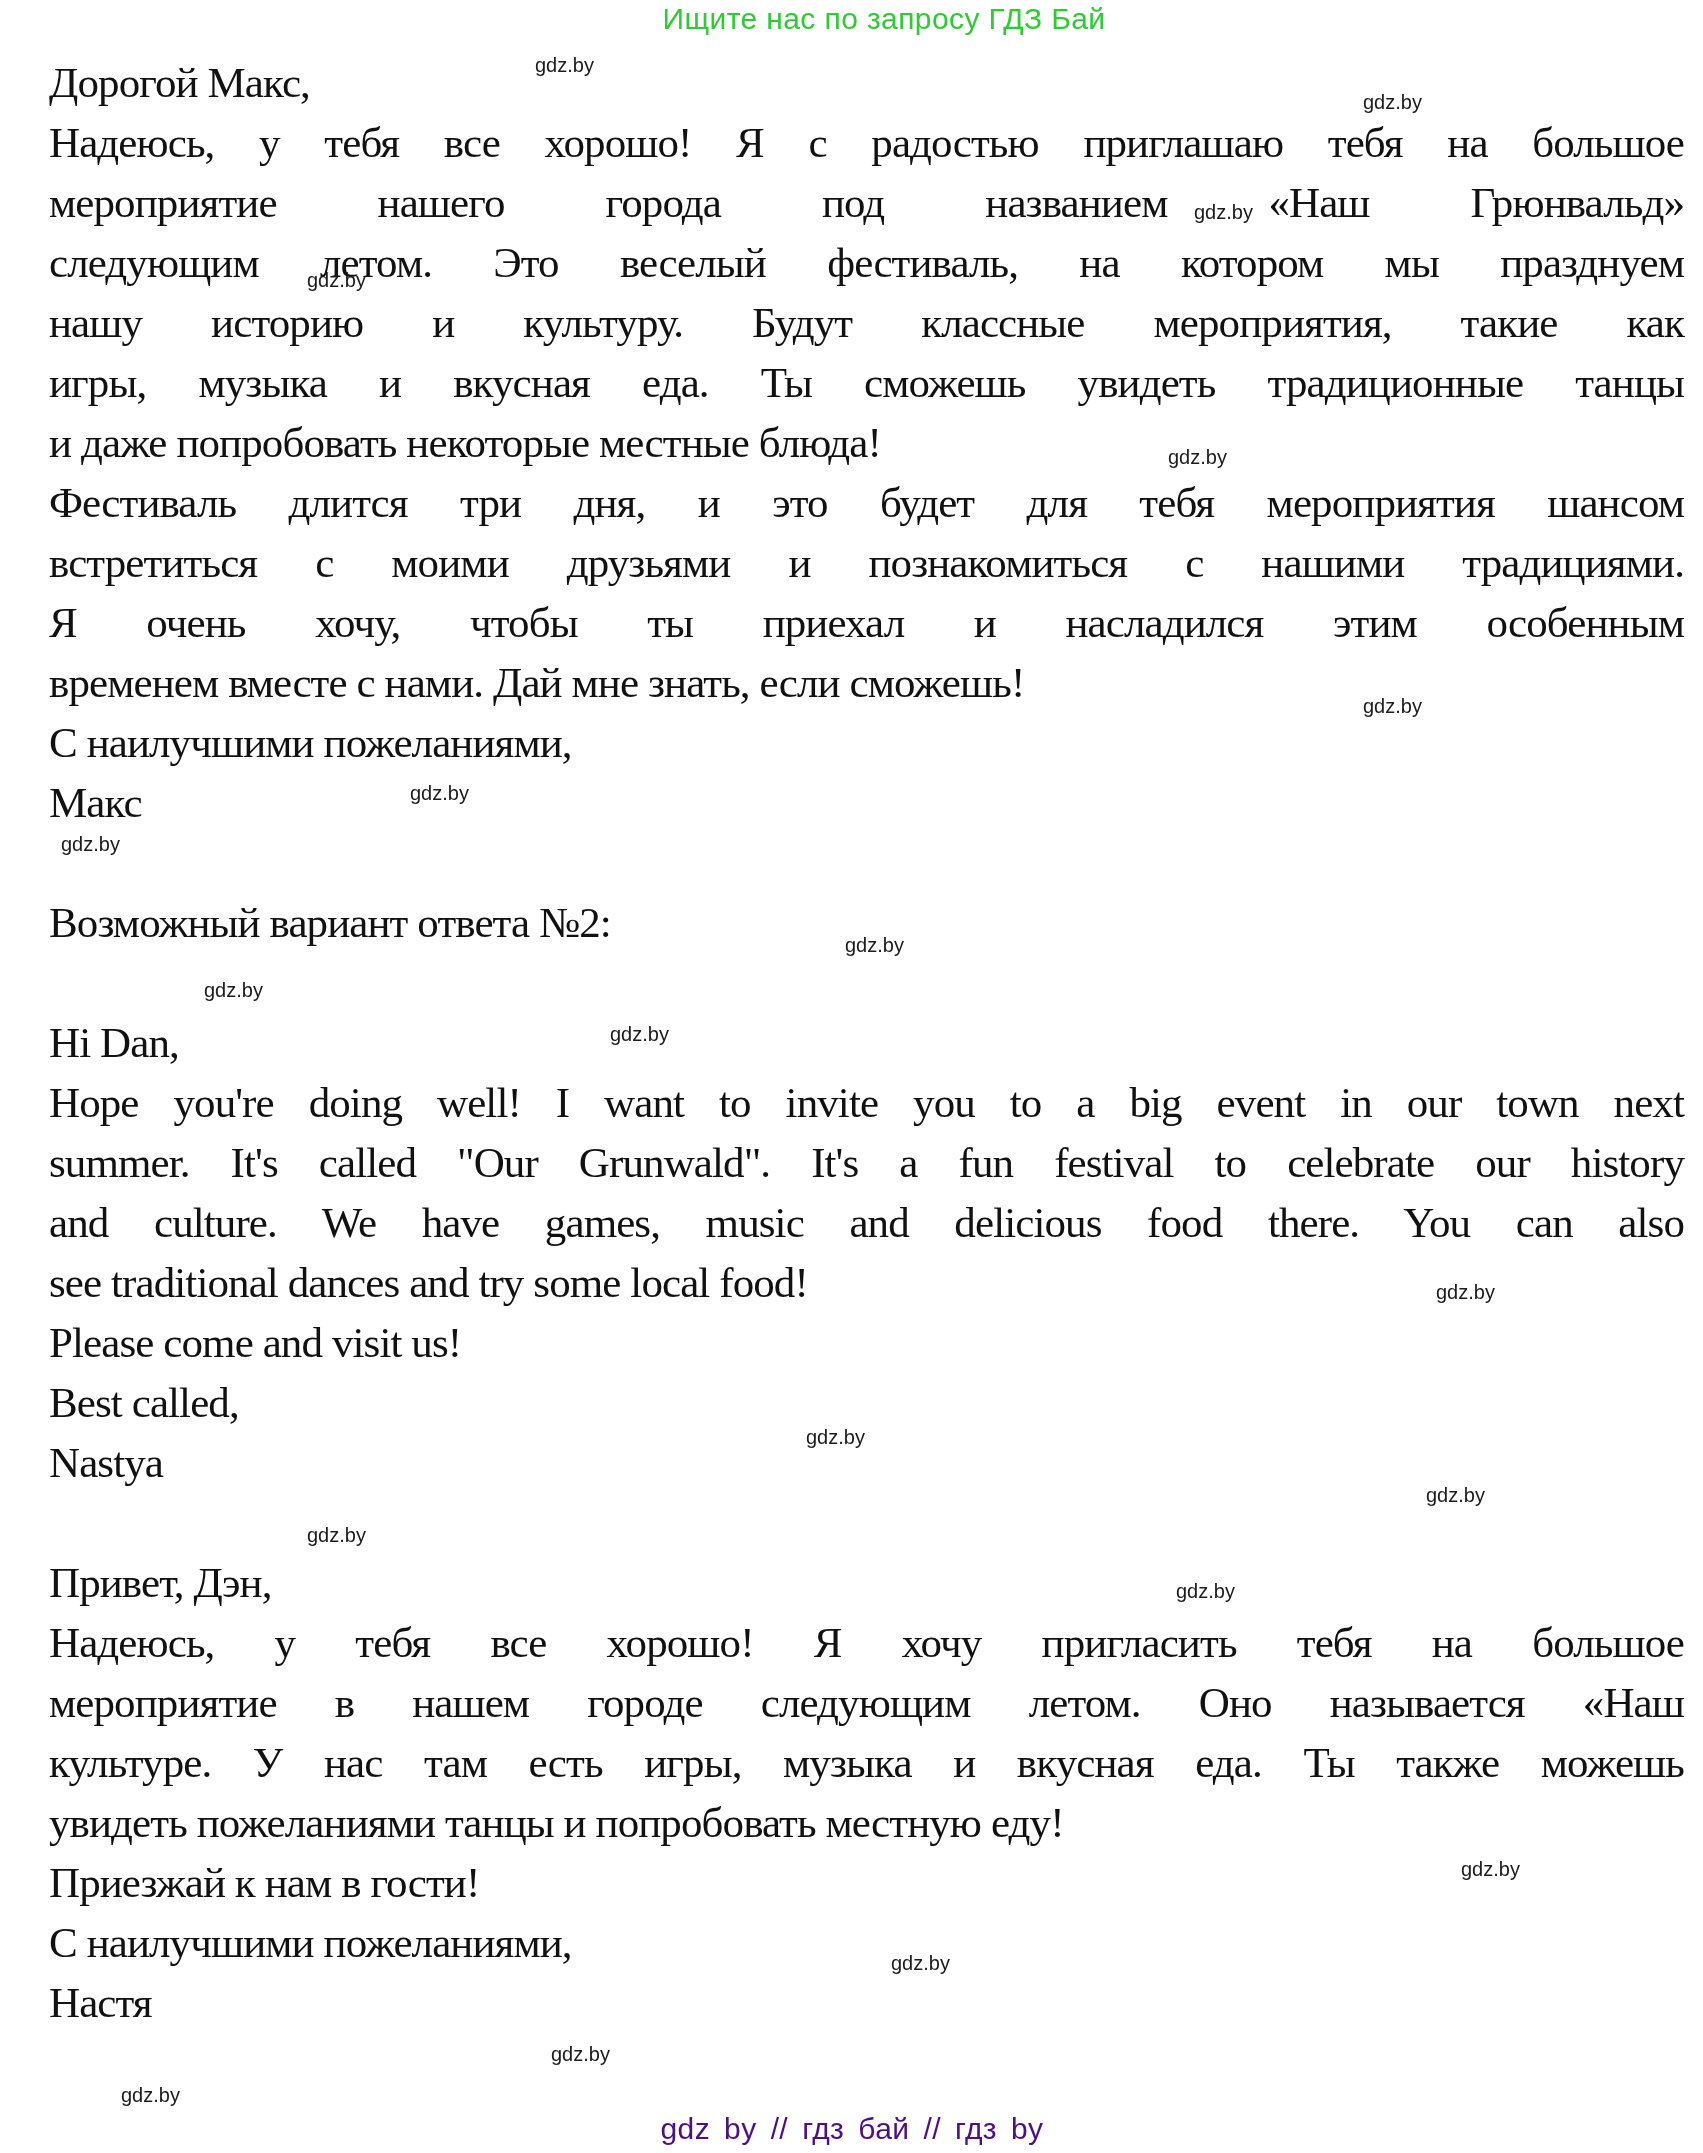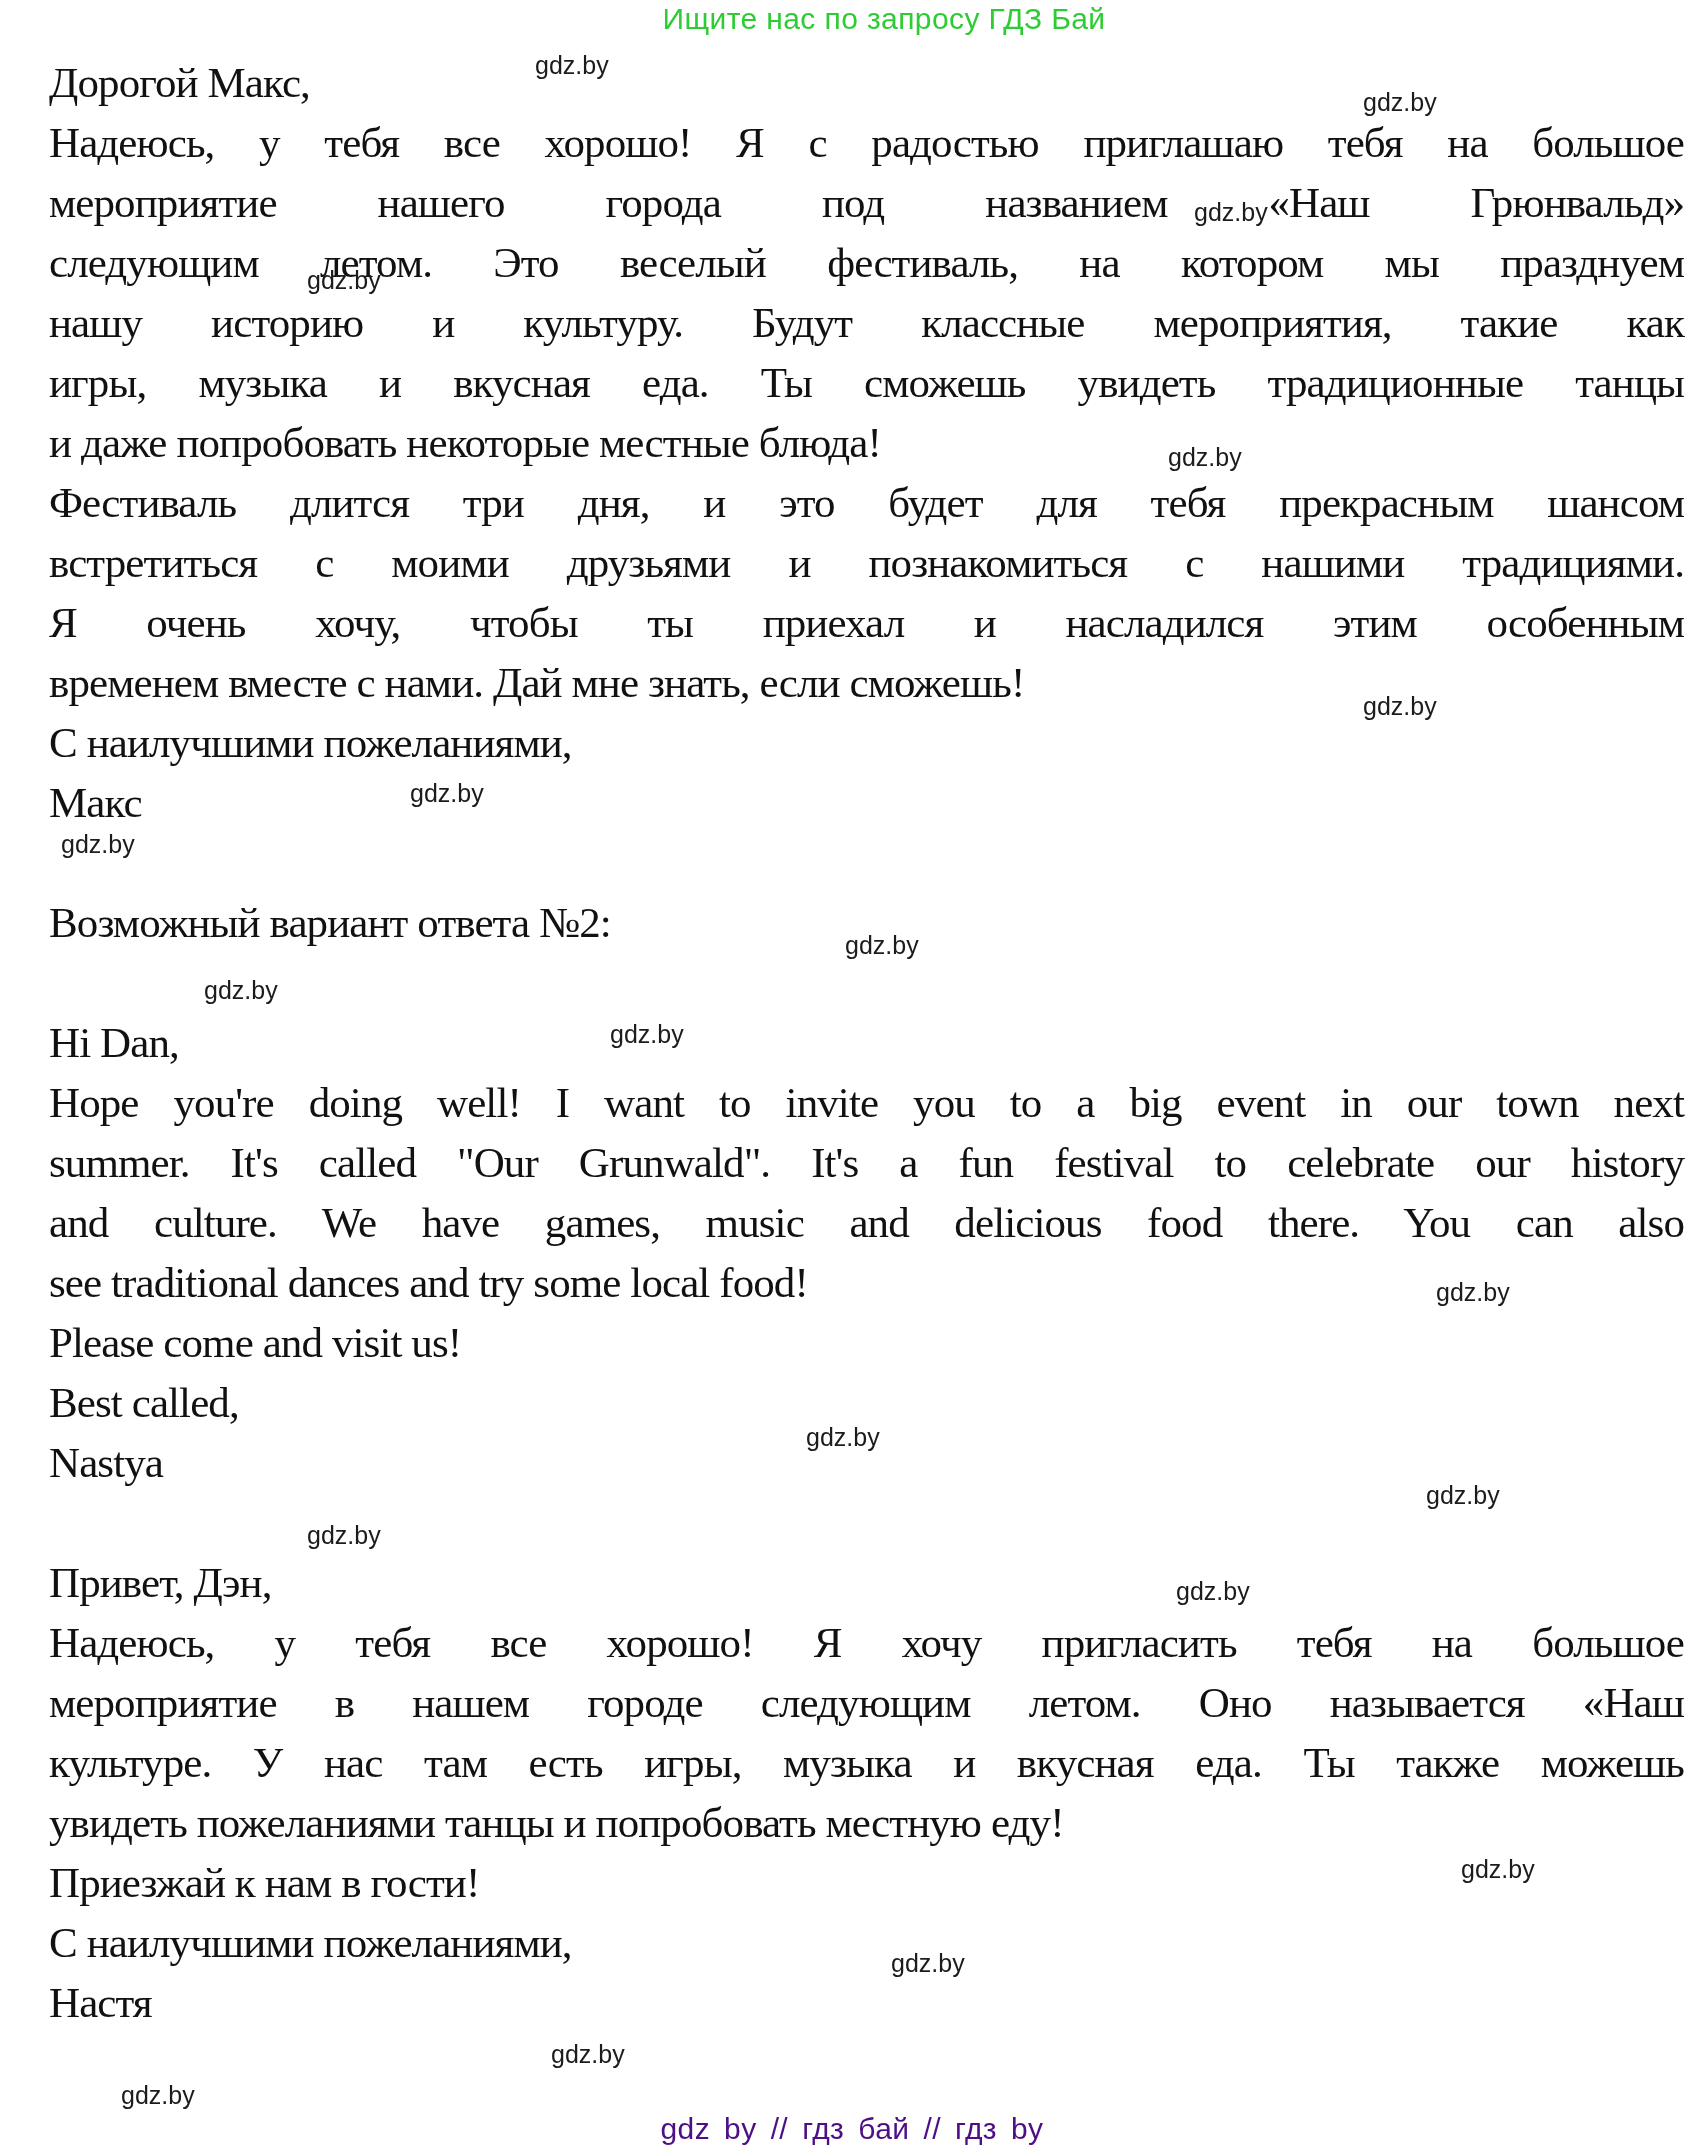--- a/index.html
+++ b/index.html
@@ -41,21 +41,21 @@
     white-space: normal;
     text-align: justify;
     text-align-last: justify;
   }
   .line.blank { white-space: normal; }
 
   .wm-layer { position: absolute; inset: 0; pointer-events: none; }
   .wm {
     position: absolute;
     font-family: "Liberation Sans", sans-serif;
-    font-size: 25px;
+    font-size: 20px;
     line-height: 27px;
     letter-spacing: 0;
   }
 
   .footer {
     position: absolute;
     top: 2112px; left: 0; width: 100%;
     text-align: center;
     font-family: "Liberation Sans", sans-serif;
     font-size: 30px;
@@ -71,21 +71,21 @@
   <div class="promo-header" style="color: rgb(46, 204, 51);">Ищите нас по запросу ГДЗ Бай</div>
 
   <div class="textflow" id="textflow">
       <div class="line">Дорогой Макс,</div>
       <div class="line justify">Надеюсь, у тебя все хорошо! Я с радостью приглашаю тебя на большое</div>
       <div class="line justify">мероприятие нашего города под названием «Наш Грюнвальд»</div>
       <div class="line justify">следующим летом. Это веселый фестиваль, на котором мы празднуем</div>
       <div class="line justify">нашу историю и культуру. Будут классные мероприятия, такие как</div>
       <div class="line justify">игры, музыка и вкусная еда. Ты сможешь увидеть традиционные танцы</div>
       <div class="line">и даже попробовать некоторые местные блюда!</div>
-      <div class="line justify">Фестиваль длится три дня, и это будет для тебя прекрасным шансом</div>
+      <div class="line justify">Фестиваль длится три дня, и это будет для тебя мероприятия шансом</div>
       <div class="line justify">встретиться с моими друзьями и познакомиться с нашими традициями.</div>
       <div class="line justify">Я очень хочу, чтобы ты приехал и насладился этим особенным</div>
       <div class="line">временем вместе с нами. Дай мне знать, если сможешь!</div>
       <div class="line">С наилучшими пожеланиями,</div>
       <div class="line">Макс</div>
       <div class="line blank"></div>
       <div class="line">Возможный вариант ответа №2:</div>
       <div class="line blank"></div>
       <div class="line">Hi Dan,</div>
       <div class="line justify">Hope you're doing well! I want to invite you to a big event in our town next</div>

